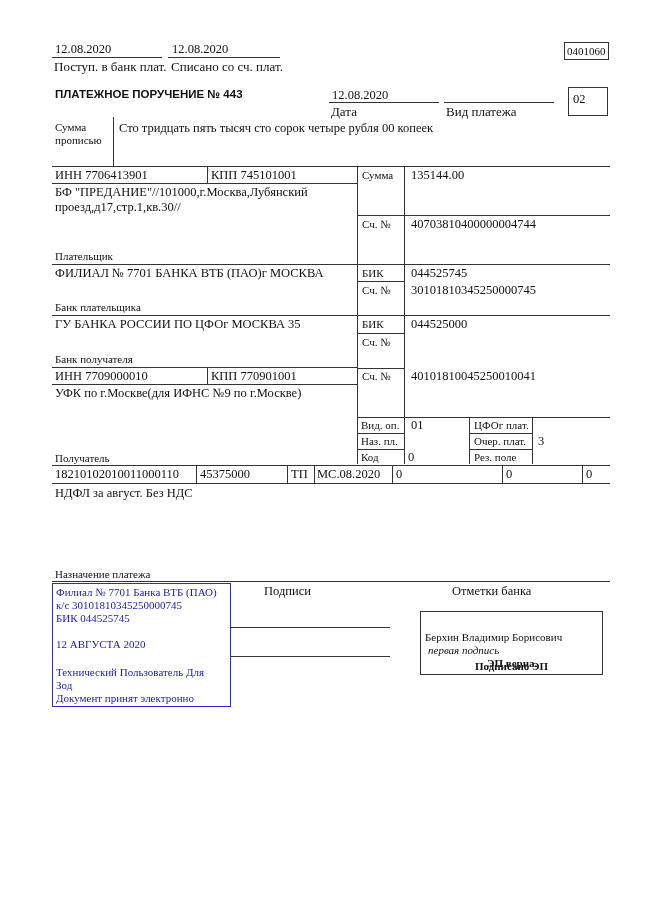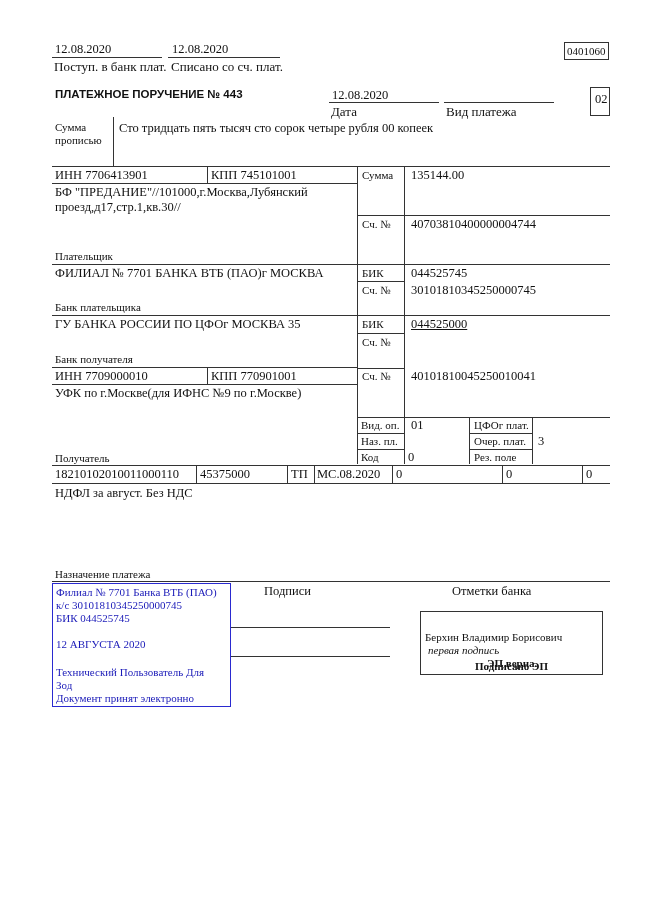--- a/index.html
+++ b/index.html
@@ -38,21 +38,21 @@
 <div class="abs title" style="left:55px;top:88px;">ПЛАТЕЖНОЕ ПОРУЧЕНИЕ № 443</div>
 
 <div class="abs t13" style="left:332px;top:88px;">12.08.2020</div>
 <div class="hl" style="left:329px;top:102px;width:110px;"></div>
 <div class="abs t8" style="left:331px;top:107px;">Дата</div>
 
 <div class="abs t13" style="left:447px;top:88px;"></div>
 <div class="hl" style="left:444px;top:102px;width:110px;"></div>
 <div class="abs t8" style="left:446px;top:107px;">Вид платежа</div>
 
-<div class="box t13" style="left:590px;top:87px;width:20px;height:29px;padding:4px 0 0 4px;">
+<div class="box t13" style="left:568px;top:87px;width:40px;height:29px;padding:4px 0 0 4px;">
   <span>02</span>
 </div>
 
 <div class="abs t11" style="left:55px;top:121px;">Сумма</div>
 <div class="abs t11" style="left:55px;top:134px;">прописью</div>
 <div class="vl" style="left:113px;top:117px;height:49px;"></div>
 <div class="abs t13" style="left:119px;top:121px;">Сто тридцать пять тысяч сто сорок четыре рубля 00 копеек</div>
 
 <div class="hl" style="left:52px;top:166px;width:558px;"></div>
 <div class="hl" style="left:52px;top:183px;width:305px;"></div>
@@ -97,21 +97,21 @@
 <div class="abs t13" style="left:55px;top:266px;">ФИЛИАЛ № 7701 БАНКА ВТБ (ПАО)г МОСКВА</div>
 <div class="abs t11" style="left:55px;top:301px;">Банк плательщика</div>
 <div class="abs t11" style="left:362px;top:267px;">БИК</div>
 <div class="abs t13" style="left:411px;top:266px;">044525745</div>
 <div class="abs t11" style="left:362px;top:284px;">Сч. №</div>
 <div class="abs t13" style="left:411px;top:283px;">30101810345250000745</div>
 
 <div class="abs t13" style="left:55px;top:317px;">ГУ БАНКА РОССИИ ПО ЦФОг МОСКВА 35</div>
 <div class="abs t11" style="left:55px;top:353px;">Банк получателя</div>
 <div class="abs t11" style="left:362px;top:318px;">БИК</div>
-<div class="abs t13" style="left:411px;top:317px;text-decoration:underline;">044525000</div>
+<div class="abs t13" style="left:411px;top:317px;">044525000</div>
 <div class="abs t11" style="left:362px;top:336px;">Сч. №</div>
 <div class="abs t13" style="left:411px;top:335px;"></div>
 
 <div class="abs t13" style="left:55px;top:369px;">ИНН 7709000010</div>
 <div class="abs t13" style="left:211px;top:369px;">КПП 770901001</div>
 <div class="abs t13" style="left:55px;top:386px;">УФК по г.Москве(для ИФНС №9 по г.Москве)</div>
 <div class="abs t11" style="left:55px;top:452px;">Получатель</div>
 <div class="abs t11" style="left:362px;top:370px;">Сч. №</div>
 <div class="abs t13" style="left:411px;top:369px;">40101810045250010041</div>
 

